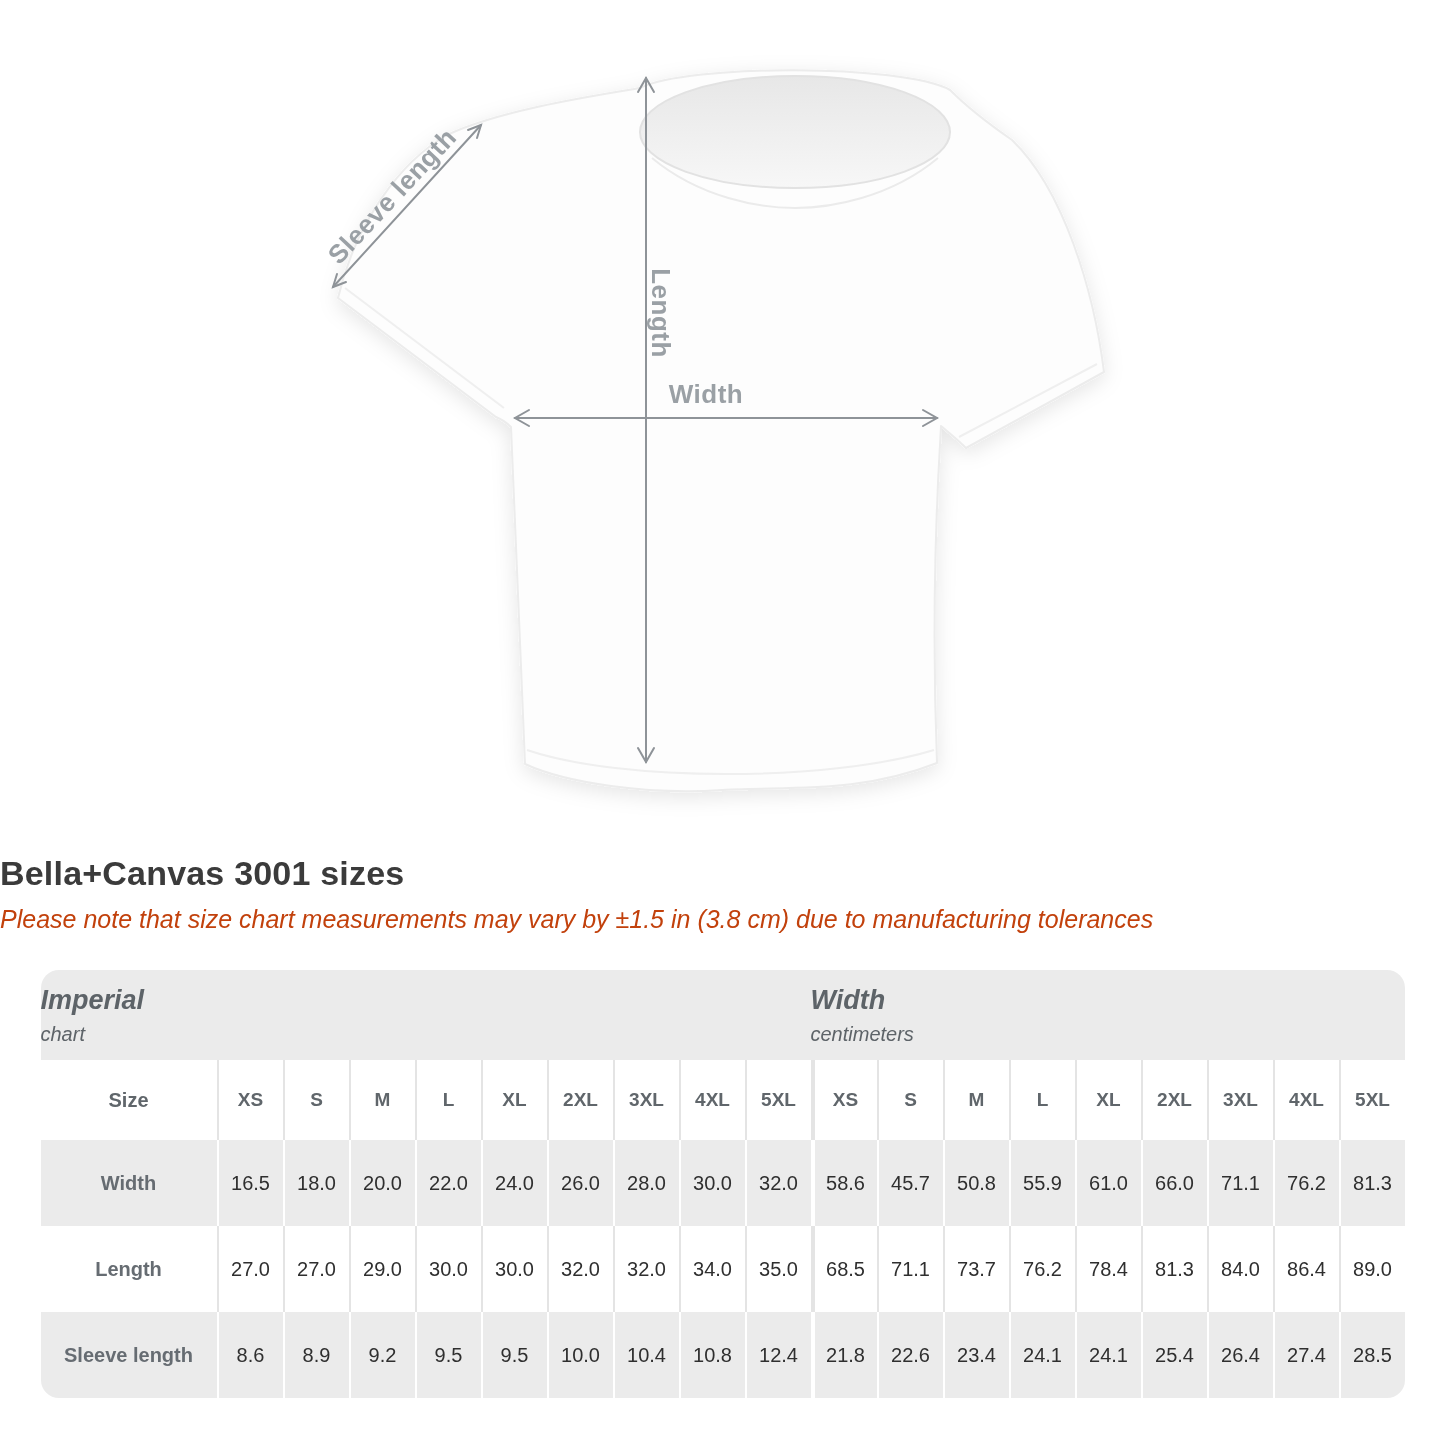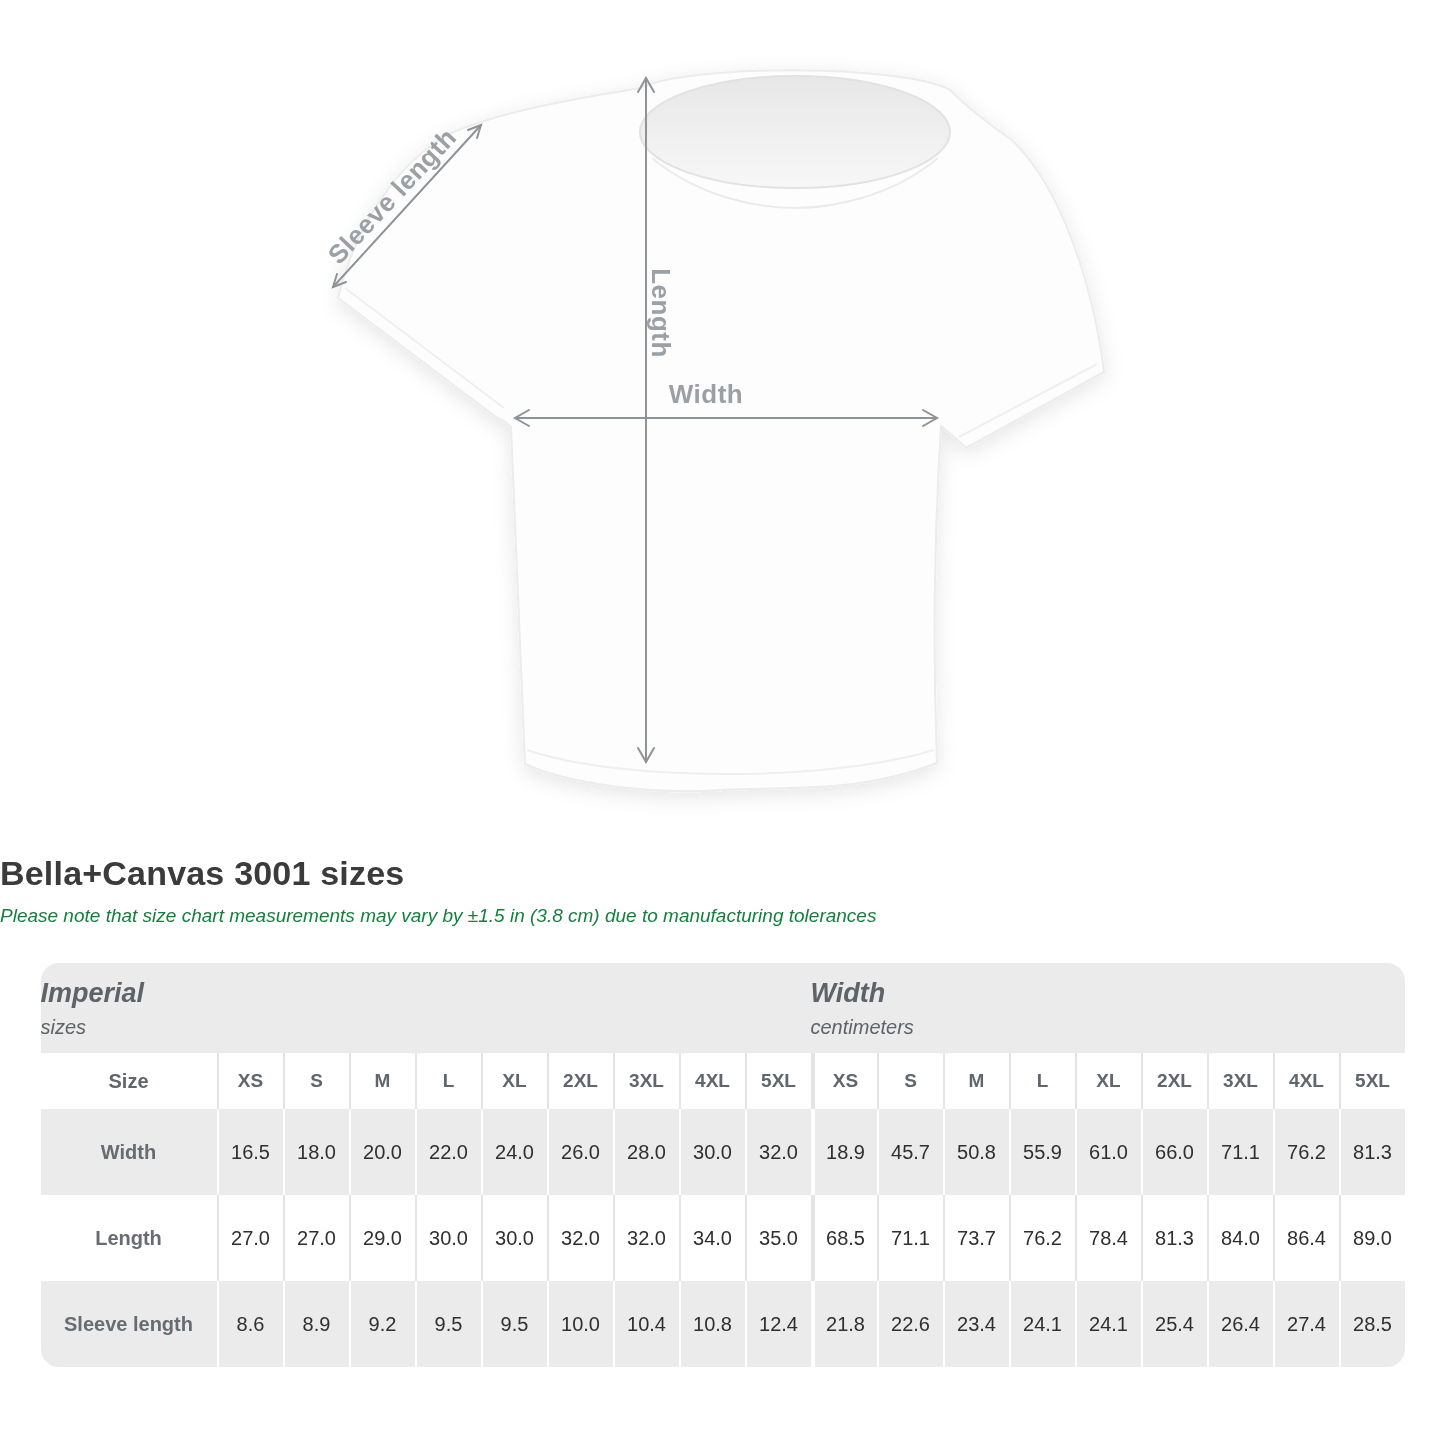--- a/index.html
+++ b/index.html
@@ -21,23 +21,23 @@
   .title-block{text-align:left;}
   h1.chart-title{
     margin:26px 0 0 0;
     font-size:34px;
     font-weight:bold;
     color:#3b3b3b;
     letter-spacing:.2px;
   }
   p.chart-subtitle{
     margin:12px 3px 0 0;
-    font-size:19px;
+    font-size:25px;
     font-style:italic;
-    color:#15803d;
+    color:#c2410c;
   }
   .table-wrap{
     width:1364px;
     margin:36px auto 0 auto;
     border-radius:18px;
     overflow:hidden;
   }
   table.size-table{
     width:100%;
     border-collapse:separate;
@@ -60,21 +60,21 @@
   }
   .g-sub{
     margin-top:7px;
     font-size:20px;
     font-style:italic;
     font-weight:normal;
     color:#5d6368;
   }
   tr.sizes th{
     background:#ffffff;
-    height:56px;
+    height:80px;
     font-size:19px;
     font-weight:bold;
     color:#60666b;
     text-align:center;
     vertical-align:middle;
     padding:0;
   }
   tr.sizes th.lbl{font-size:20px;}
   tbody td,tbody th{
     height:86px;
@@ -183,21 +183,21 @@
         <col>
         <col>
         <col>
         <col>
         <col>
       </colgroup>
     <thead>
       <tr class="band">
         <th colspan="10">
           <div class="g-title">Imperial</div>
-          <div class="g-sub">sizes</div>
+          <div class="g-sub">chart</div>
         </th>
         <th colspan="9">
           <div class="g-title">Width</div>
           <div class="g-sub">centimeters</div>
         </th>
       </tr>
       <tr class="sizes">
           <th class="lbl">Size</th>
           <th>XS</th>
           <th>S</th>
@@ -224,21 +224,21 @@
           <th class="lbl">Width</th>
           <td>16.5</td>
           <td>18.0</td>
           <td>20.0</td>
           <td>22.0</td>
           <td>24.0</td>
           <td>26.0</td>
           <td>28.0</td>
           <td>30.0</td>
           <td>32.0</td>
-          <td class="metric-start">18.9</td>
+          <td class="metric-start">58.6</td>
           <td>45.7</td>
           <td>50.8</td>
           <td>55.9</td>
           <td>61.0</td>
           <td>66.0</td>
           <td>71.1</td>
           <td>76.2</td>
           <td>81.3</td>
         </tr>
         <tr class="r-white">

